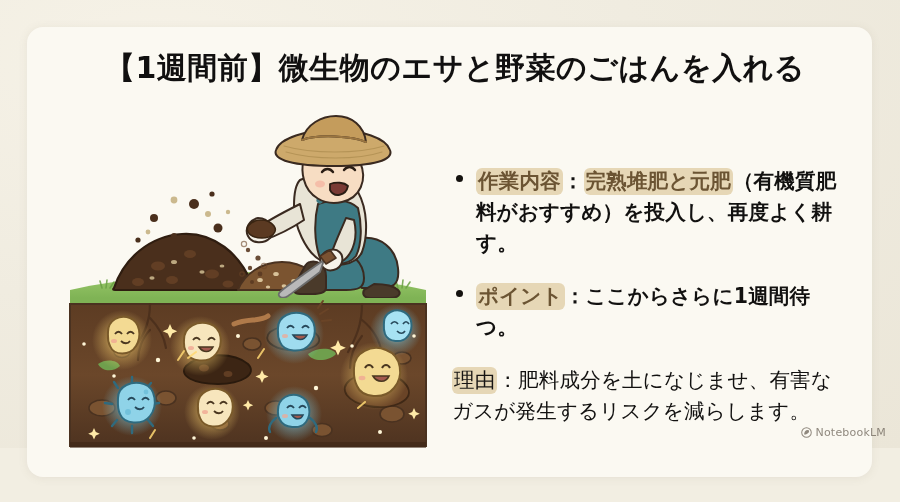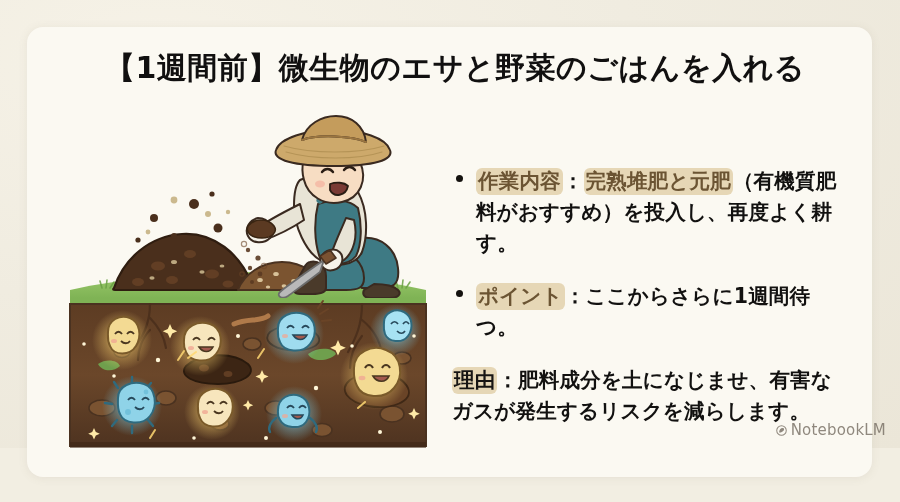--- a/index.html
+++ b/index.html
@@ -55,39 +55,39 @@
     position:absolute;left:4px;top:9px;width:7px;height:7px;
     border-radius:50%;background:#14120f;
   }
   .btext{
     display:block;margin-left:24px;
     font-size:20.5px;line-height:31px;font-weight:700;
     letter-spacing:.2px;
   }
   .plain{
     display:block;margin-left:0;
-    font-size:20.5px;line-height:31px;font-weight:700;
+    font-size:20.5px;line-height:31px;font-weight:400;
     letter-spacing:.2px;
   }
   .hl{
     background:#e6d7b6;
     color:#6b5433;
     padding:1px 2px 2px;
     border-radius:6px;
     box-decoration-break:clone;
     -webkit-box-decoration-break:clone;
   }
   .hl.dark{color:#171513;}
   .gap-top{margin-top:22px;}
 
   
   .wm{
     position:absolute;right:14px;bottom:9px;
     display:flex;align-items:center;gap:4px;
-    color:#7d756a;font-size:15px;letter-spacing:.2px;
+    color:#7d756a;font-size:11px;letter-spacing:.2px;
     opacity:.85;
   }
   .wm svg{display:block;}
 </style>
 </head>
 <body>
 
 <div id="stage">
 
   <div class="card"></div>

